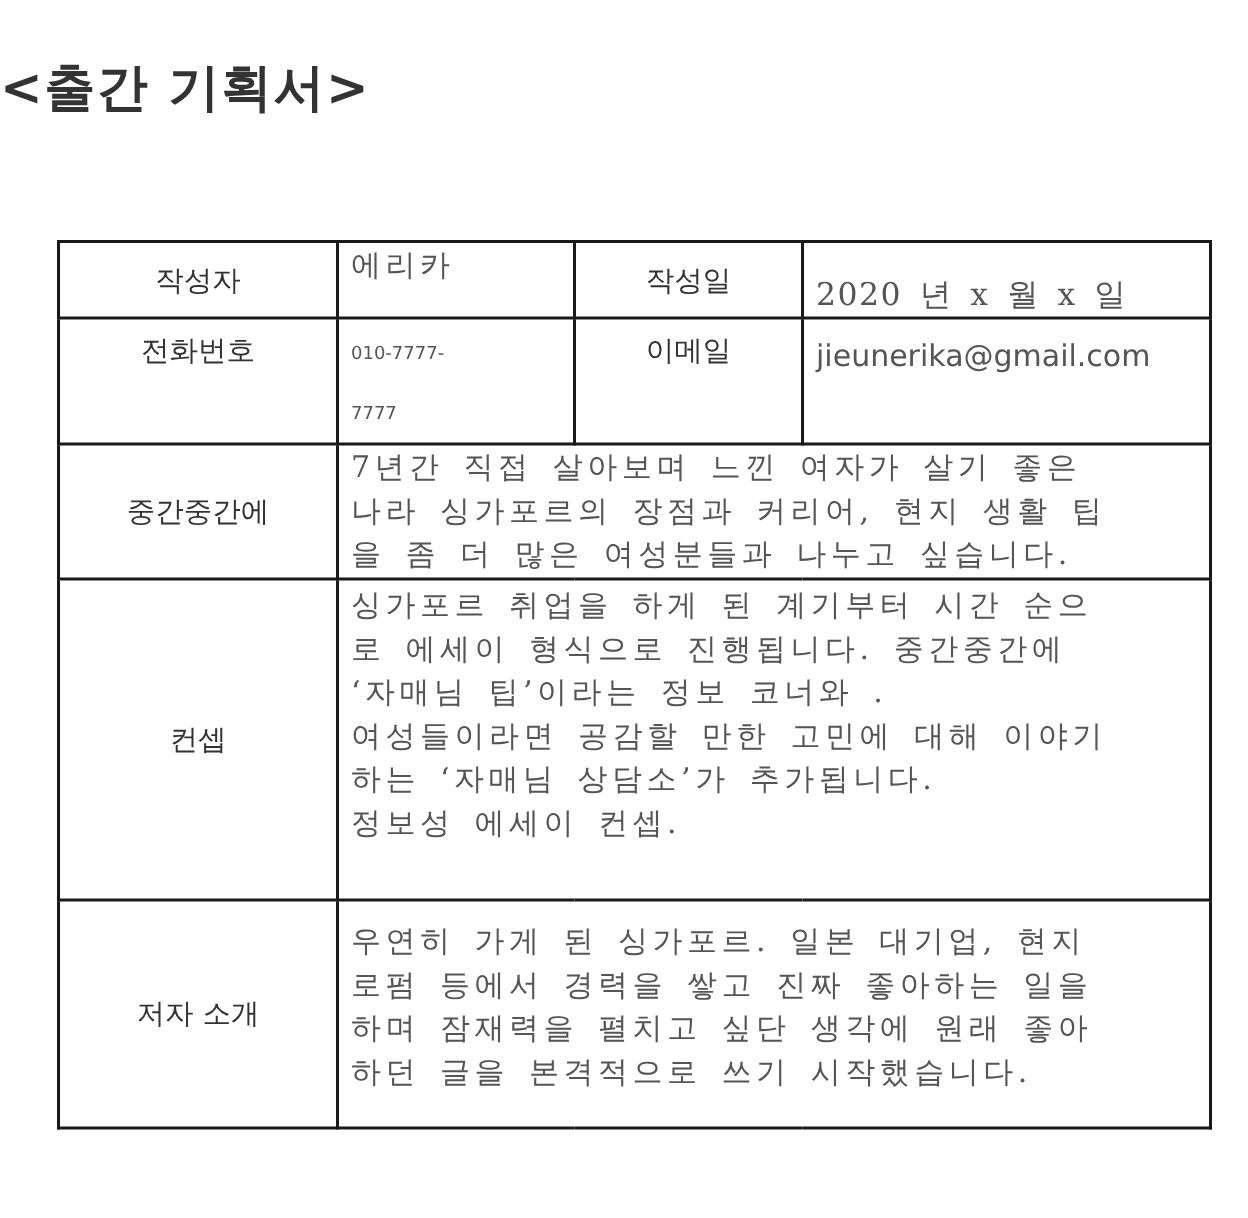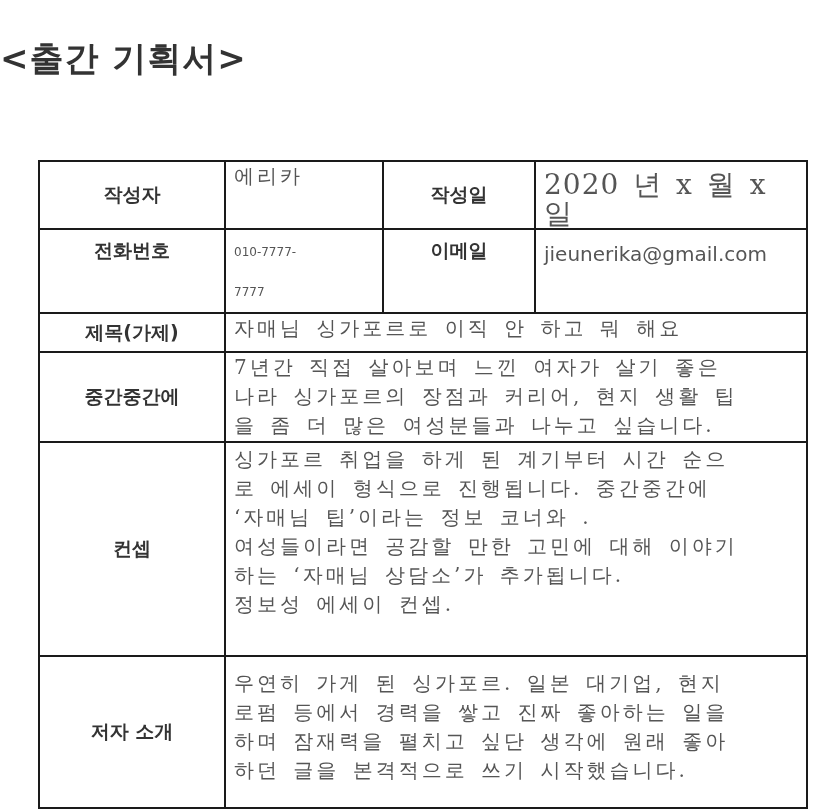--- a/index.html
+++ b/index.html
@@ -34,21 +34,21 @@
       border-collapse: collapse;
       table-layout: fixed;
     }
     table.proposal td {
       border: 2px solid #1a1a1a;
       padding: 0;
       vertical-align: top;
     }
     td.label {
       text-align: center;
-      font-weight: bold;
+      font-weight: normal;
       font-size: 19px;
       color: #333333;
       font-family: "DejaVu Sans", sans-serif;
     }
     td.label.mid {
       vertical-align: middle;
     }
     td.label .lbl-inner {
       padding-top: 8px;
     }
@@ -64,21 +64,21 @@
       word-spacing: 4px;
       margin-left: 31px;
     }
     .sans {
       font-family: "DejaVu Sans", "Liberation Sans", sans-serif;
     }
     .v-top { padding-top: 4px; }
     .line { display: block; white-space: nowrap; }
     .phone { line-height: 40px; font-size: 12px; padding-top: 2px; }
     .email { font-size: 20px; padding-top: 10px; }
-    .date { font-size: 28px; padding-top: 8px; letter-spacing: 1px; }
+    .date { font-size: 21px; padding-top: 20px; letter-spacing: 1px; }
   </style>
 </head>
 <body>
 
 <div class="doc-title">&lt;출간 기획서&gt;</div>
 
 <table class="proposal">
   <colgroup>
     <col style="width:186px">
     <col style="width:158px">
@@ -113,28 +113,20 @@
       </div>
     </td>
     <td class="label">
       <div class="lbl-inner">이메일</div>
     </td>
     <td class="value sans">
       <div class="email">jieunerika@gmail.com</div>
     </td>
   </tr>
 
-  <tr style="height:39px">
-    <td class="label mid">
-      <span>제목(가제)</span>
-    </td>
-    <td class="value serif v-top" colspan="3">
-      <span>자매님 싱가포르로 이직 안 하고 뭐 해요</span>
-    </td>
-  </tr>
 
   <tr style="height:90px">
     <td class="label mid">
       <span>중간중간에</span>
     </td>
     <td class="value serif" colspan="3">
       <span class="line">7년간 직접 살아보며 느낀 여자가 살기 좋은</span>
       <span class="line">나라 싱가포르의 장점과 커리어, 현지 생활 팁</span>
       <span class="line">을 좀 더 많은 여성분들과 나누고 싶습니다.</span>
     </td>

